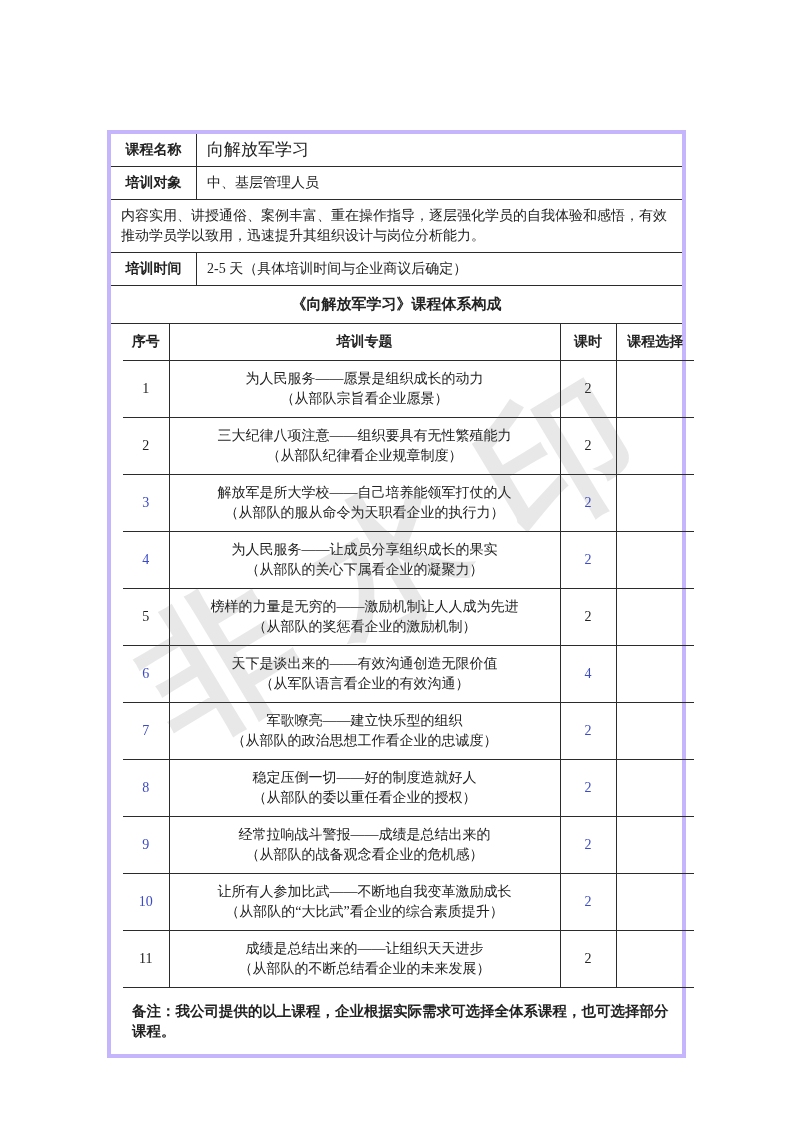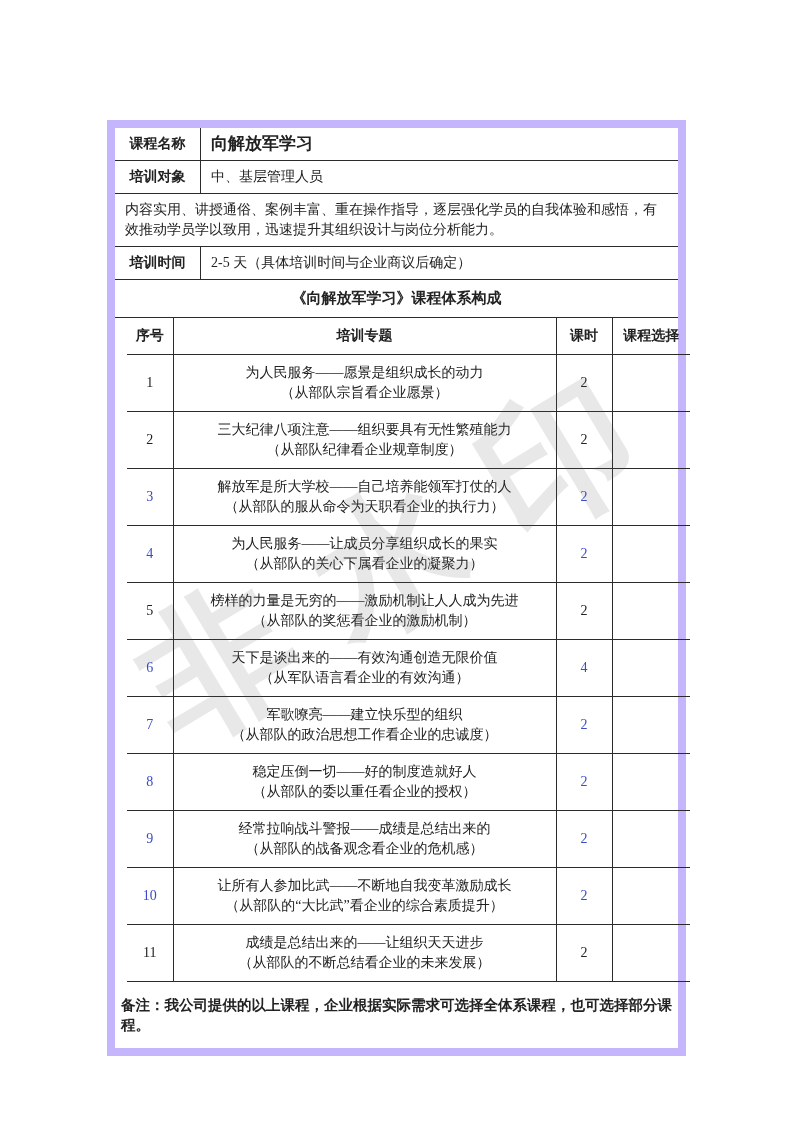--- a/index.html
+++ b/index.html
@@ -27,23 +27,23 @@
     font-weight: 700;
     letter-spacing: 48px;
     color: rgba(90, 90, 90, 0.14);
     white-space: nowrap;
     z-index: 3;
     pointer-events: none;
   }
   .doc {
     position: absolute;
     left: 107px;
-    top: 120px;
+    top: 130px;
     width: 579px;
-    border: 8px solid #c4b5fd;
+    border: 4px solid #c4b5fd;
     z-index: 1;
     box-sizing: border-box;
     background: transparent;
   }
   
   .info-row { display: flex; border-bottom: 1px solid #2b2b2b; }
   .info-label {
     flex: 0 0 86px;
     border-right: 1px solid #2b2b2b;
     font-weight: 700;
@@ -56,21 +56,21 @@
     box-sizing: border-box;
   }
   .info-value {
     flex: 1;
     padding: 6px 10px;
     font-size: 14px;
     line-height: 20px;
     display: flex;
     align-items: center;
   }
-  .info-row.em .info-value { font-weight: 700; font-size: 17px; }
+  .info-row.em .info-value { font-weight: 400; font-size: 17px; }
   
   .title-row {
     border-bottom: 1px solid #2b2b2b;
     text-align: center;
     font-weight: 700;
     font-size: 15px;
     padding: 9px 0;
   }
   
   .tbl { width: 100%; border-collapse: collapse; table-layout: fixed; margin-left: 12px; }
@@ -92,20 +92,21 @@
   .idx, .hrs { text-align: center; font-size: 14px; }
   .topic { text-align: center; padding: 8px 6px; font-size: 14px; line-height: 20px; }
   .topic .t1, .topic .t2 { text-align: center; }
   .course-row.hl .idx, .course-row.hl .hrs { color: #3b4ac8; }
   
   .note {
     font-weight: 700;
     font-size: 14.5px;
     line-height: 20px;
     padding: 13px 6px;
+    margin-left: 15px;
   }
 </style>
 </head>
 <body>
 
 <div class="watermark">非水印</div>
 
 <div class="doc">
 
   <div id="info-rows">

